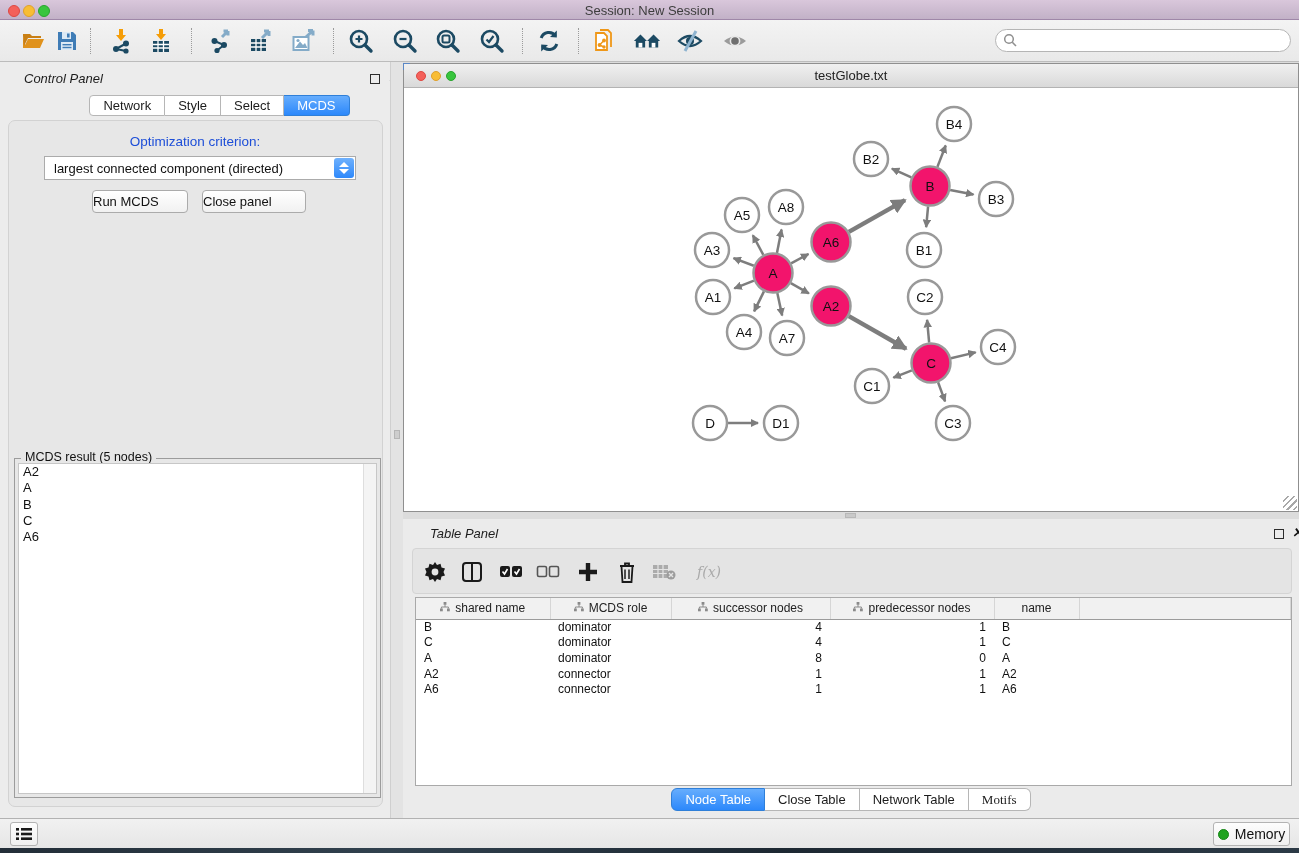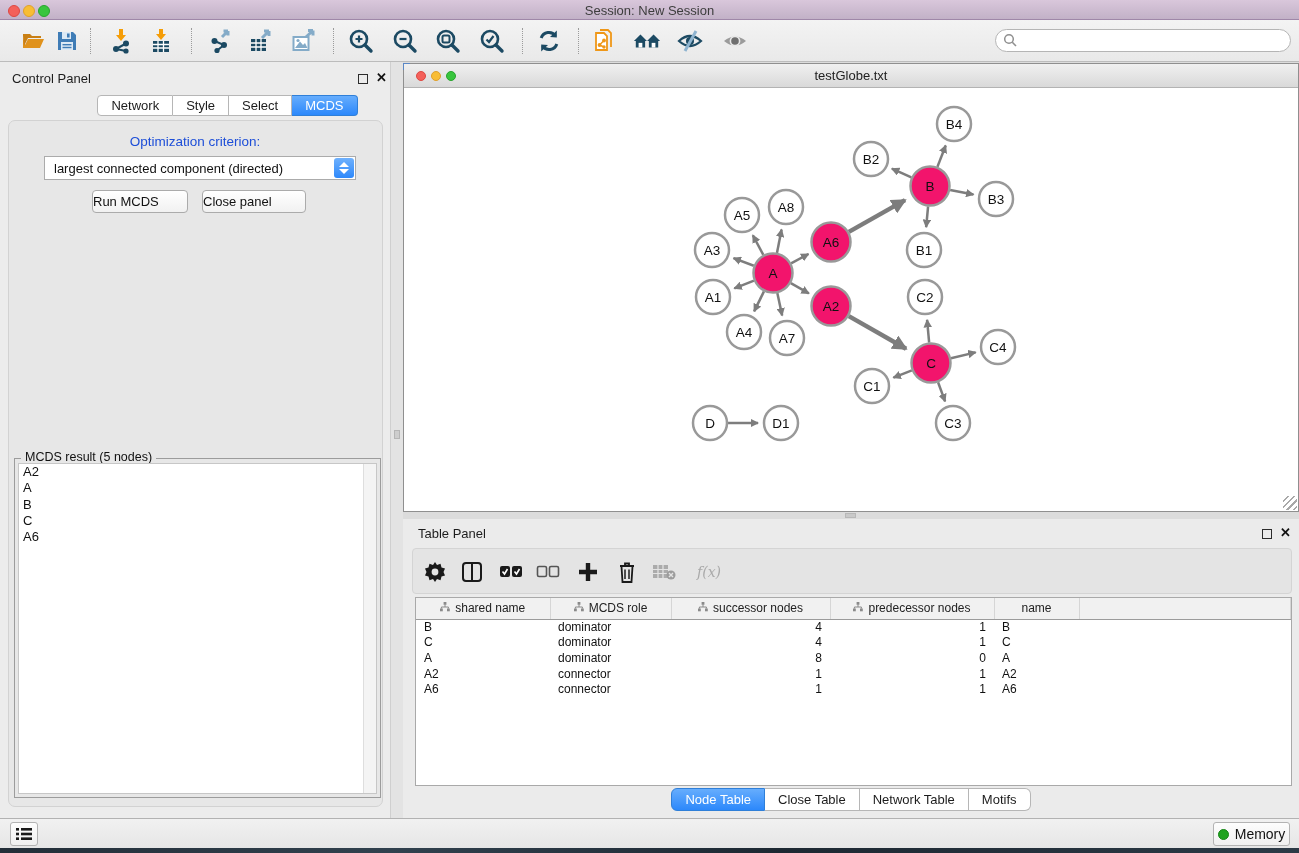--- a/index.html
+++ b/index.html
@@ -21,25 +21,25 @@
   .toolbar { position:absolute; left:0; top:20px; width:1299px; height:42px;
     background:linear-gradient(#f3f3f3,#e9e9e9); border-bottom:1px solid #bcbcbc; }
   .tbi { position:absolute; top:7px; width:28px; height:28px; display:flex; align-items:center; justify-content:center; }
   .tbsep { position:absolute; top:8px; width:0; height:26px; border-left:1px dotted #9b9b9b; }
   .searchbox { position:absolute; left:995px; top:9px; width:296px; height:23px; background:#fff;
     border:1px solid #b5b5b5; border-radius:12px; display:flex; align-items:center; padding-left:7px; }
   .searchbox input { border:none; outline:none; flex:1; height:18px; font-size:13px; background:transparent; font-family:"Liberation Sans",sans-serif; }
 
   
   .control-panel { position:absolute; left:0; top:62px; width:390px; height:756px; background:#ececec; }
-  .panel-head { position:absolute; left:0; top:8px; width:100%; height:18px; }
+  .panel-head { position:absolute; left:12px; top:8px; width:100%; height:18px;font-style:italic; }
   .panel-head .ph-title { position:absolute; left:12px; top:1px; font-size:13px; color:#1d1d1d; }
   .ph-float { position:absolute; top:4px; width:10px; height:10px; border:1.5px solid #2c2c2c; }
   .ph-close { position:absolute; top:0px; font-size:13px; font-weight:bold; color:#111; }
-  .cp-tabs { position:absolute; left:12px; top:33px; width:100%; display:flex; justify-content:center;padding-left:41px; }
+  .cp-tabs { position:absolute; left:4px; top:33px; width:100%; display:flex; justify-content:center;padding-left:41px; }
   .seg { height:21px; line-height:20px; padding:0 13px; font-size:13px; background:#fff;
     border:1px solid #b6b6b6; border-left:none; color:#1c1c1c; cursor:default; }
   .seg:first-child { border-left:1px solid #b6b6b6; border-radius:4px 0 0 4px; }
   .seg:last-child { border-radius:0 4px 4px 0; }
   .seg.active { background:linear-gradient(#66adfd,#2c88fb); color:#fff; border-color:#2f7fd8; }
   .cp-box { position:absolute; left:8px; top:58px; width:375px; height:687px;
     background:#e7e7e7; border:1px solid #d2d2d2; border-radius:7px; }
   .opt-label { position:absolute; left:0; top:72px; width:100%; text-align:center; font-size:13.5px; color:#1d4ed8; }
   .criterion { position:absolute; left:44px; top:94px; width:312px; height:24px; background:#fff;
     border:1px solid #ababab; border-radius:0; font-size:13px; }
@@ -88,21 +88,21 @@
     border:1px solid #a9a9a9; overflow:hidden; }
   table.grid { border-collapse:collapse; table-layout:fixed; width:100%; font-size:12px; }
   table.grid th { height:21px; background:#f1f1f1; border-bottom:1px solid #9b9b9b; border-right:1px solid #d6d6d6;
     font-weight:normal; color:#222; }
   table.grid th .th-inner { display:flex; align-items:center; justify-content:center; gap:5px; }
   table.grid td { height:15.6px; padding:0 8px; color:#111; white-space:nowrap; overflow:hidden; }
   td.num { text-align:right; padding-right:12px; }
   .tp-tabs { position:absolute; left:0; top:269px; width:100%; display:flex; justify-content:center; }
   .tp-tabs .seg { height:23px; line-height:22px; font-size:13px; }
   .tp-tabs .seg:first-child { border-radius:6px 0 0 6px; }
-  .tp-tabs .seg:last-child { border-radius:0 6px 6px 0; }
+  .tp-tabs .seg:last-child { border-radius:0 6px 6px 0;font-family:Liberation Serif, serif; }
 
   
   .statusbar { position:absolute; left:0; top:818px; width:1299px; height:30px;
     background:linear-gradient(#f1f1f1,#e6e6e6); border-top:1px solid #b2b2b2; }
   .sb-btn { position:absolute; top:3px; height:24px; background:linear-gradient(#fdfdfd,#f0f0f0);
     border:1px solid #b3b3b3; border-radius:3px; display:flex; align-items:center; justify-content:center; gap:6px;
     font-size:14px; color:#111; }
   .mem-dot { width:11px; height:11px; border-radius:50%; background:#1ea21e; border:1px solid #158515; }
   .desktop-strip { position:absolute; left:0; top:848px; width:1299px; height:5px;
     background:linear-gradient(90deg,#232e38,#31414e 30%,#1d2832 60%,#2c3a46); }

